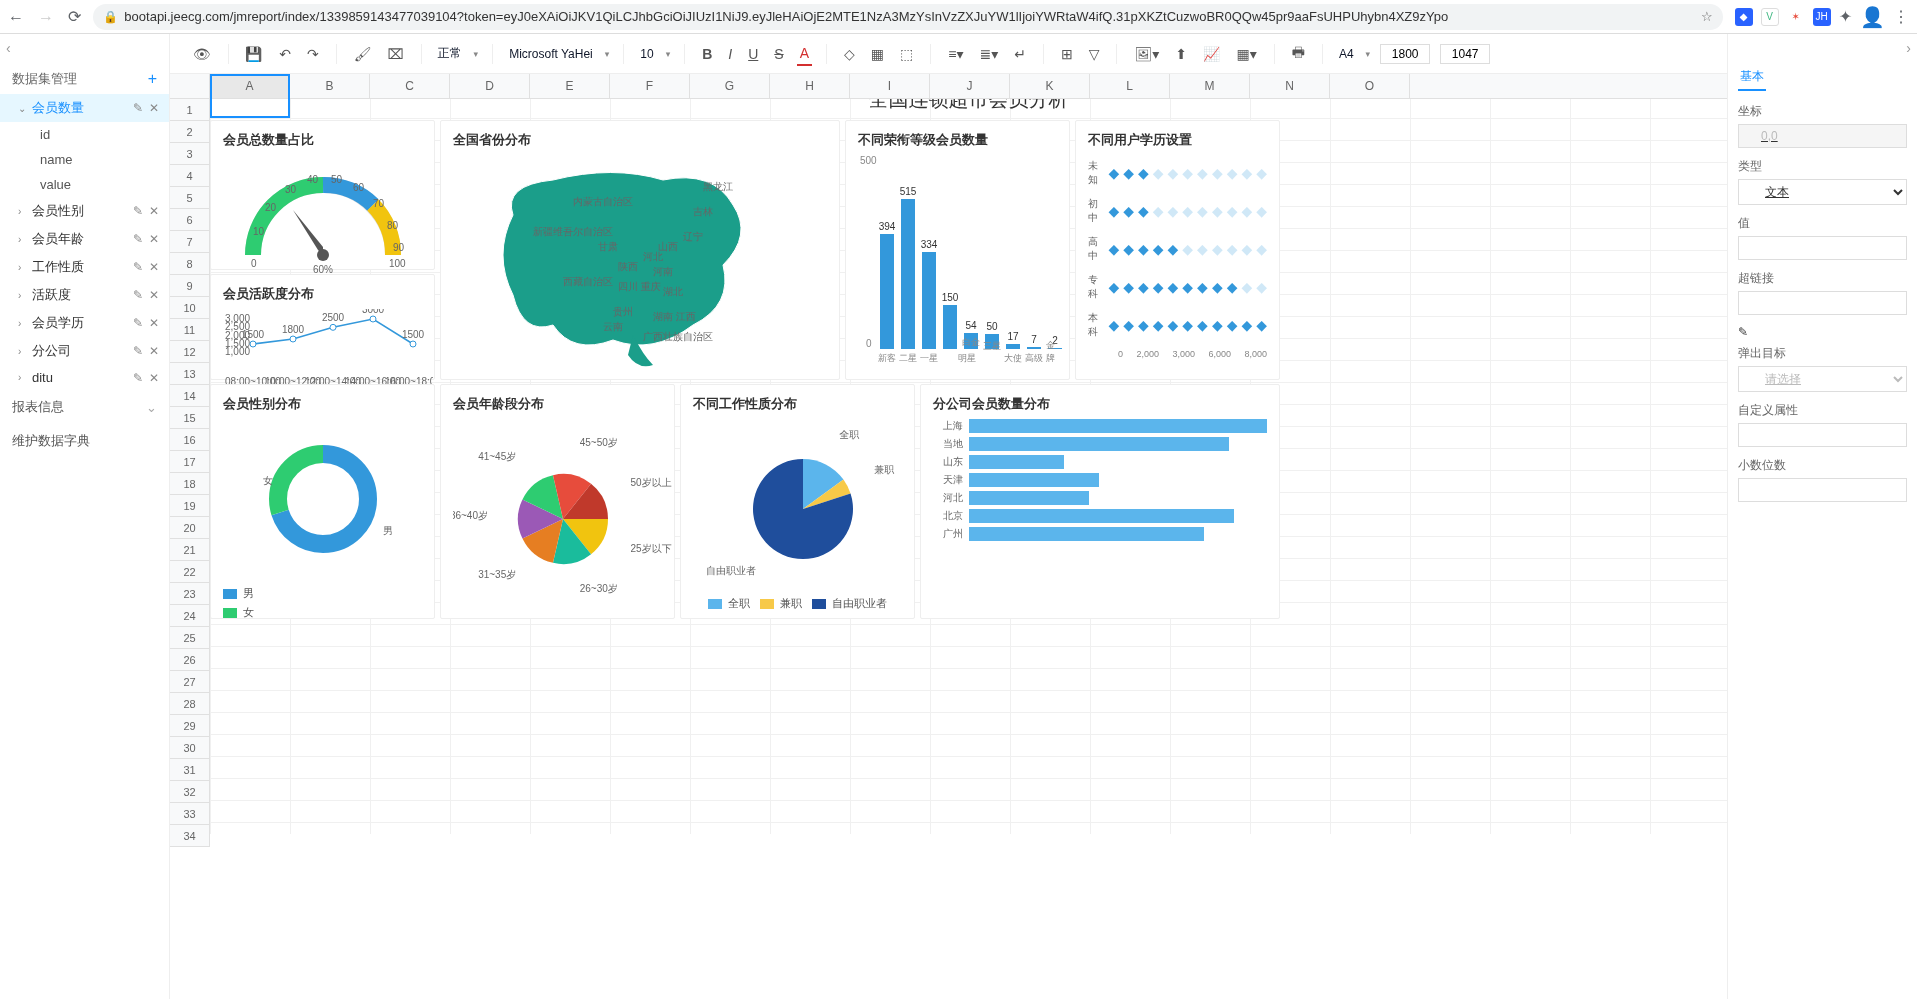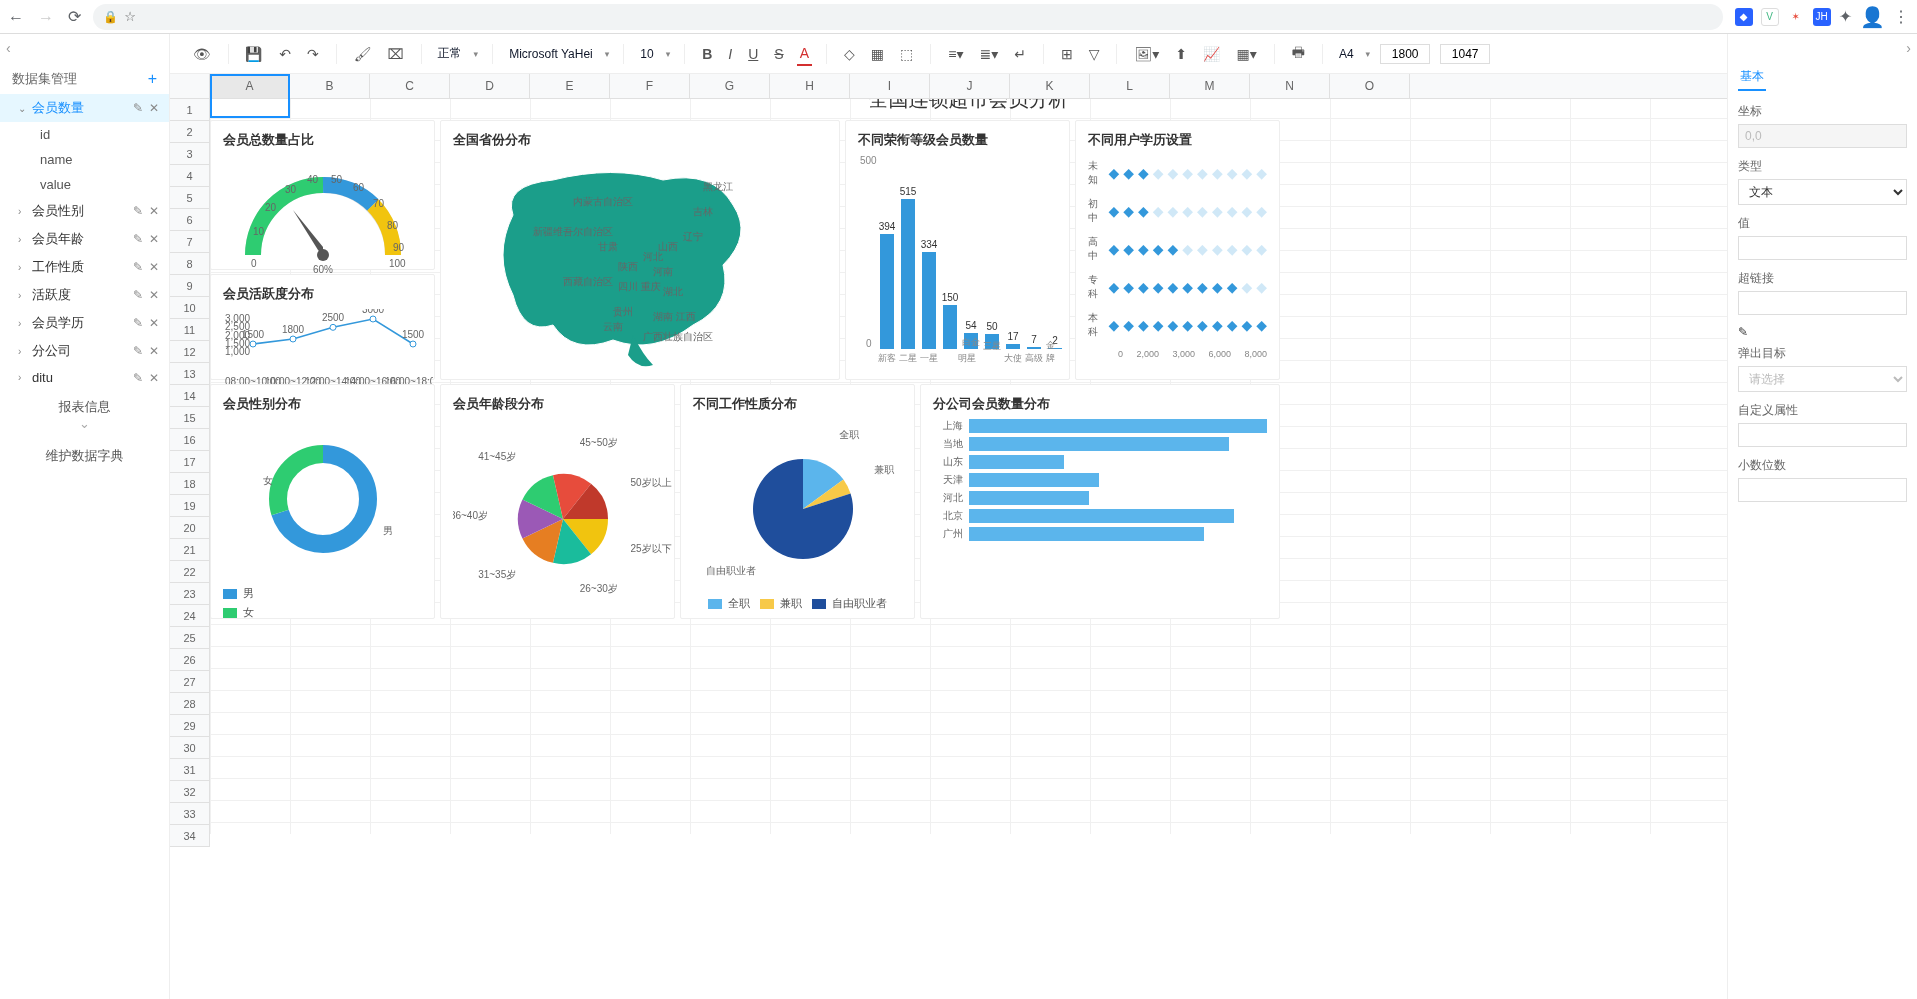--- a/index.html
+++ b/index.html
@@ -22,21 +22,21 @@
 .sidebar-left { border-right: 1px solid #eee; padding-top: 30px; overflow-y: auto; font-size: 13px; color: #333; position:relative; }
 .collapse-left { position:absolute; top:6px; left:6px; color:#999; font-size:14px;}
 .ds-header { display:flex;align-items:center;justify-content:space-between;padding:6px 12px;color:#666; }
 .ds-header .plus { color:#1890ff; font-size:16px; cursor:pointer; }
 .tree-item { display:flex;align-items:center;justify-content:space-between;padding:5px 10px 5px 18px; }
 .tree-item.active { background:#e6f7ff; color:#1890ff; }
 .tree-item .label { display:flex;align-items:center;gap:4px; }
 .tree-item .arrow { font-size:10px;color:#888;width:10px; }
 .tree-item .actions { display:flex;gap:6px;color:#888;font-size:12px; }
 .tree-item.child { padding-left: 40px; color:#555; }
-.sidebar-left .section { padding:8px 12px;color:#555;display:flex;align-items:center;justify-content:space-between;flex-direction:column; }
+.sidebar-left .section { padding:8px 12px;color:#555;display:flex;align-items:center;justify-content:space-between; }
 
 
 .center { display:flex;flex-direction:column;overflow:hidden; }
 .toolbar { height: 40px; background:#fff; border-bottom:1px solid #eee; display:flex;align-items:center; padding:0 20px; gap:10px; color:#555; }
 .toolbar .sep { width:1px;height:20px;background:#eee;margin:0 4px; }
 .tbtn { cursor:pointer;padding:3px;color:#555;font-size:14px;display:flex;align-items:center;gap:2px; }
 .toolbar select,.toolbar .sel { border:none;background:transparent;font-size:12px;color:#0f172a;padding:2px; }
 .toolbar input.dim { width:50px;border:1px solid #ddd;padding:2px 4px;font-size:12px;text-align:center; }
 
 
@@ -65,36 +65,37 @@
 .hrow .hbarbar { height:14px;background:#5bb5ec; }
 .legend { font-size:11px;color:#555;display:flex;align-items:center;gap:6px;margin-top:4px; }
 .legend .sw { width:14px;height:10px;display:inline-block; }
 
 
 .sidebar-right { border-left:1px solid #eee;padding:30px 10px 10px;font-size:12px;color:#555;position:relative; }
 .collapse-right { position:absolute;top:6px;right:6px;color:#999;font-size:14px; }
 .tab-hdr { color:#1890ff;border-bottom:2px solid #1890ff;display:inline-block;padding:4px 2px;margin-bottom:12px; }
 .field { margin-bottom:10px; }
 .field label { display:block;margin-bottom:4px;color:#666; }
-.field input,.field select { width:100%;border:1px solid #ddd;padding:4px 6px;font-size:12px;color:#333;background:#fff; }
+.field input,.field select { width:100%;border:1px solid #ddd;padding:4px 22px;font-size:12px;color:#333;background:#fff;text-decoration:underline; }
 .field input::placeholder { color:#bbb; }
 
 svg text { font-size:10px;fill:#666; }
 </style>
 </head>
 <body>
 
 <div class="browser-bar">
   <div class="browser-nav">
     <span>←</span>
     <span style="color:#ccc">→</span>
     <span>⟳</span>
   </div>
   <div class="url-bar">
     <span class="lock">🔒</span>
+    <span class="url-text">bootapi.jeecg.com/jmreport/index/1339859143477039104?token=eyJ0eXAiOiJKV1QiLCJhbGciOiJIUzI1NiJ9.eyJleHAiOjE2MTE1NzA3MzYsInVzZXJuYW1lIjoiYWRtaW4ifQ.31pXKZtCuzwoBR0QQw45pr9aaFsUHPUhybn4XZ9zYpo</span>
     <span style="color:#666">☆</span>
   </div>
   <div class="browser-ext">
     <span class="ext-icon" style="background:#2962ff">◆</span>
     <span class="ext-icon" style="background:#fff;color:#41b883;border:1px solid #ddd">V</span>
     <span class="ext-icon" style="background:#fff;color:#e74c3c">✶</span>
     <span class="ext-icon" style="background:#2962ff">JH</span>
     <span style="color:#5f6368;font-size:16px">✦</span>
     <span style="color:#5f6368;font-size:20px">👤</span>
     <span style="color:#5f6368;font-size:16px">⋮</span>

